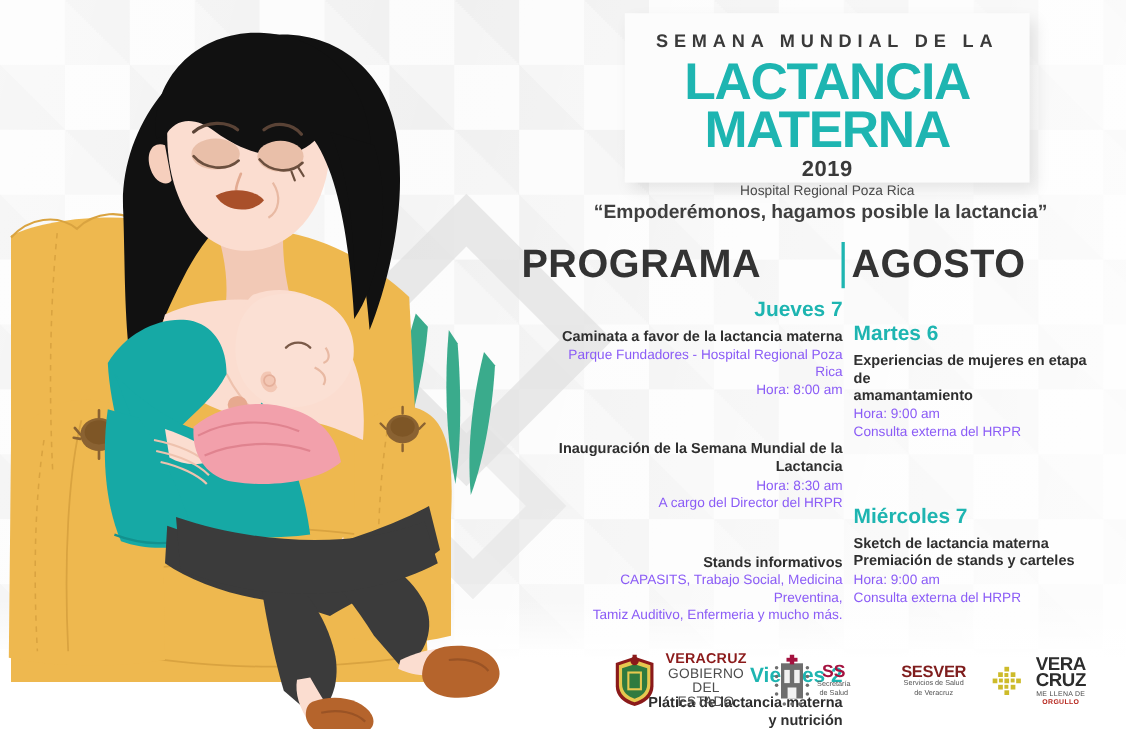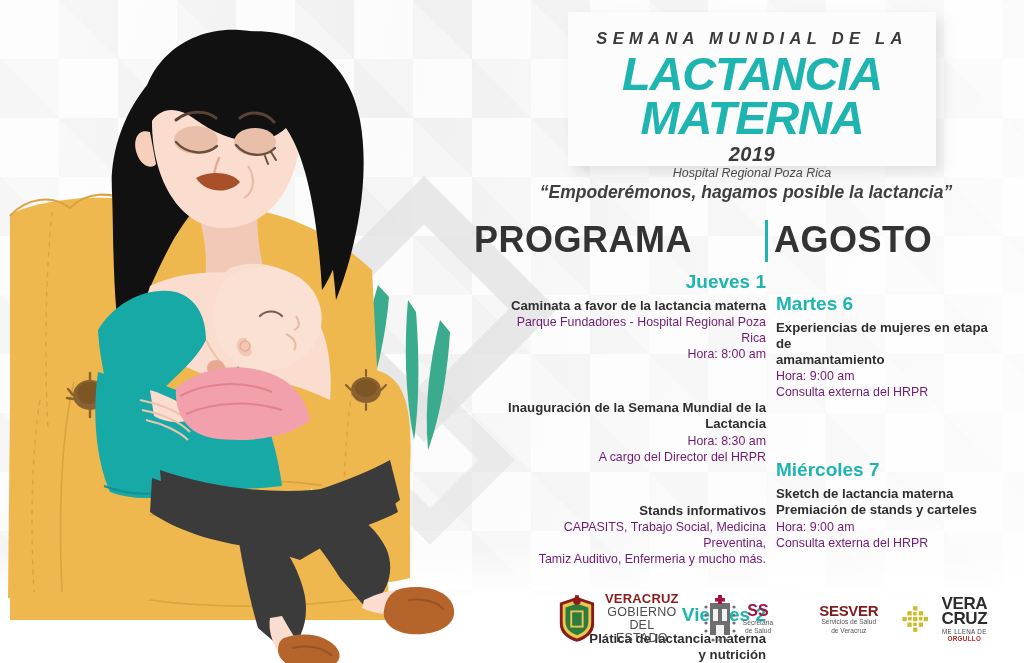--- a/index.html
+++ b/index.html
@@ -51,21 +51,20 @@
 
   
   .header-card {
     position: absolute;
     left: 568px; top: 12px;
     width: 368px; height: 154px;
     background: #fcfcfc;
     box-shadow: 6px 7px 14px rgba(0,0,0,.10);
     text-align: center;
     padding-top: 18px;
-    font-style: italic;
   }
   .kicker {
     font-size: 16.5px;
     letter-spacing: 5.3px;
     color: #3a3a3a;
     font-weight: 700;
     line-height: 1;
   }
   .title-big {
     color: #1eb5b1;
@@ -88,21 +87,20 @@
     color: #4a4a4a;
     font-size: 12.5px;
     margin-top: 3px;
     line-height: 1;
   }
 
   
   .tagline {
     position: absolute; left: 500px; top: 182px; width: 492px;
     text-align: center;
-    font-style: italic;
     font-weight: 600;
     font-size: 17.5px;
     color: #3f3f3f;
   }
 
   
   .heads {
     position: absolute; left: 500px; top: 222px; width: 470px;
     height: 46px;
   }
@@ -141,21 +139,21 @@
     margin-bottom: 5px;
   }
   .ev-title {
     font-weight: 700;
     font-size: 13.2px;
     color: #2f2f2f;
     line-height: 1.22;
   }
   .ev-sub {
     font-size: 12.4px;
-    color: #701a75;
+    color: #8b5cf6;
     line-height: 1.3;
   }
   .block { margin-bottom: 16px; }
   .spacer-lg { height: 22px; }
 
   
   .footer {
     position: absolute;
     left: 556px; top: 588px;
     width: 420px; height: 62px;
@@ -368,21 +366,21 @@
 
   <div class="heads">
     <div class="head-programa">PROGRAMA</div>
     <div class="head-divider"></div>
     <div class="head-agosto">AGOSTO</div>
   </div>
 
   <div class="col col-left">
 
     <div class="block">
-      <div class="day">Jueves 1</div>
+      <div class="day">Jueves 7</div>
       <div class="ev-title">Caminata a favor de la lactancia materna</div>
       <div class="ev-sub">Parque Fundadores - Hospital Regional Poza Rica</div>
       <div class="ev-sub">Hora: 8:00 am</div>
     </div>
 
     <div class="spacer-lg"></div>
 
     <div class="block">
       <div class="ev-title">Inauguración de la Semana Mundial de la Lactancia</div>
       <div class="ev-sub">Hora: 8:30 am</div>

